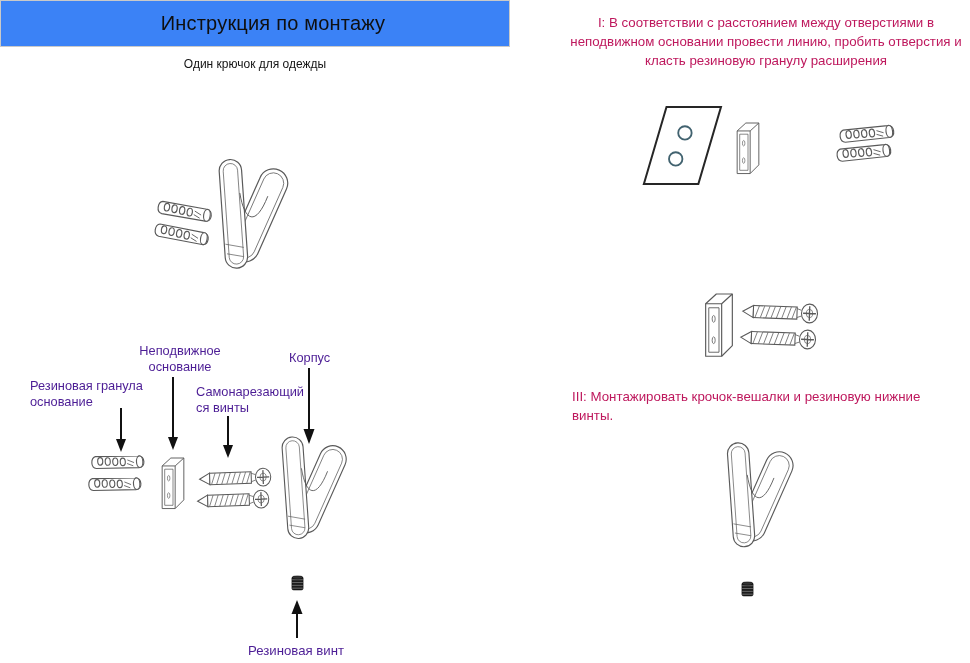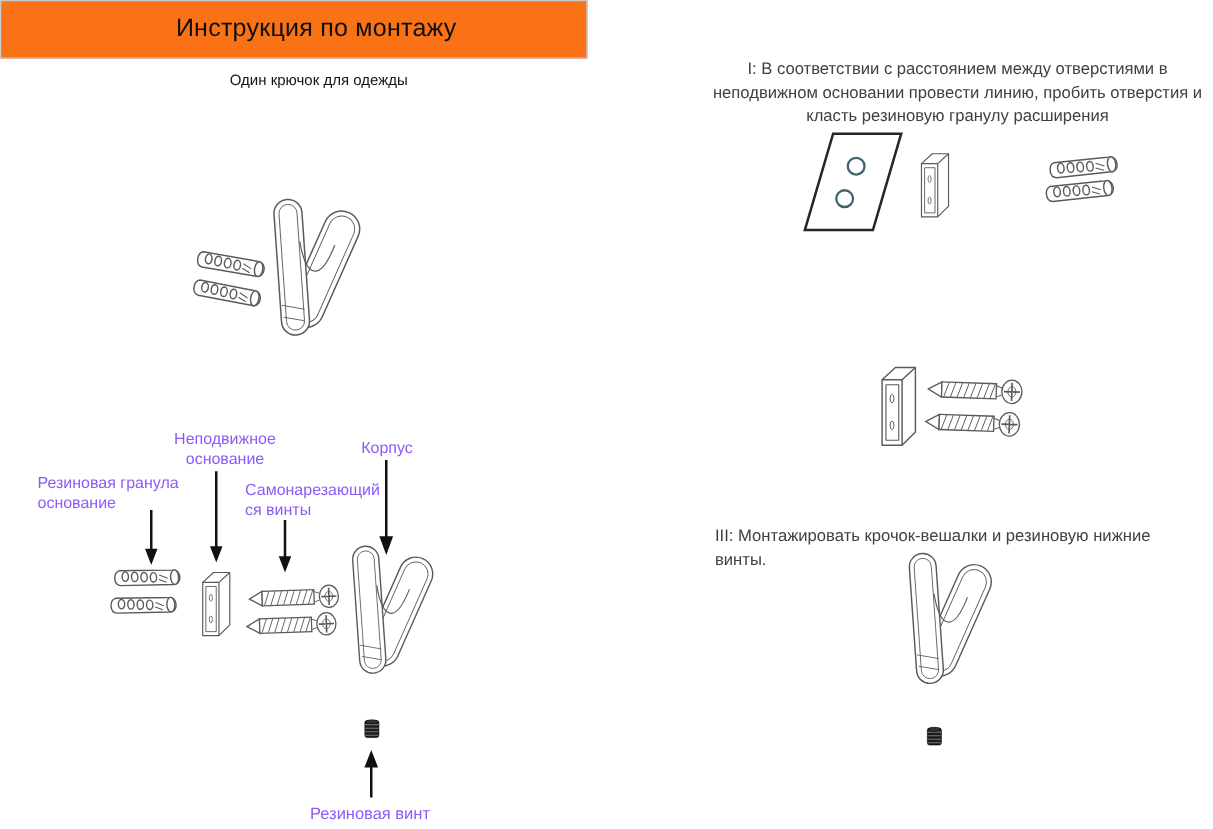--- a/index.html
+++ b/index.html
@@ -4,32 +4,32 @@
 <style>
   * { margin:0; padding:0; box-sizing:border-box; }
   html,body { background:#ffffff; }
   .sheet {
     position:relative; width:970px; height:663px; background:#ffffff;
     font-family:"Liberation Sans", sans-serif; color:#262626; overflow:hidden;
   }
   .abs { position:absolute; }
   svg.abs { display:block; overflow:visible; }
   .header {
-    position:absolute; left:0; top:0; width:470px; height:47px;
-    background:#f97316; border:1px solid #c9c9c9;
+    position:absolute; left:0; top:0; width:510px; height:47px;
+    background:#3b82f6; border:1px solid #c9c9c9;
     display:flex; align-items:center; justify-content:center;padding-left:36px;
   }
   .title { font-size:20px; color:#0f0f0f; letter-spacing:.2px; }
   .subtitle {
     position:absolute; left:0; top:57px; width:510px;
     text-align:center; font-size:12px; color:#141414;
   }
-  .lbl { position:absolute; font-size:12.8px; line-height:16px; color:#8b5cf6; }
+  .lbl { position:absolute; font-size:12.8px; line-height:16px; color:#4c1d95; }
   .center { text-align:center; }
-  .step { position:absolute; font-size:13.3px; line-height:19px; color:#404040;margin-top:32px; }
+  .step { position:absolute; font-size:13.3px; line-height:19px; color:#be185d; }
   .rot { transform-origin:50% 50%; }
 </style>
 </head>
 <body>
 
 <div class="sheet">
 
   <svg width="0" height="0" style="position:absolute" aria-hidden="true">
     <defs>
       <symbol id="sym-hook" viewBox="0 0 115 150">

